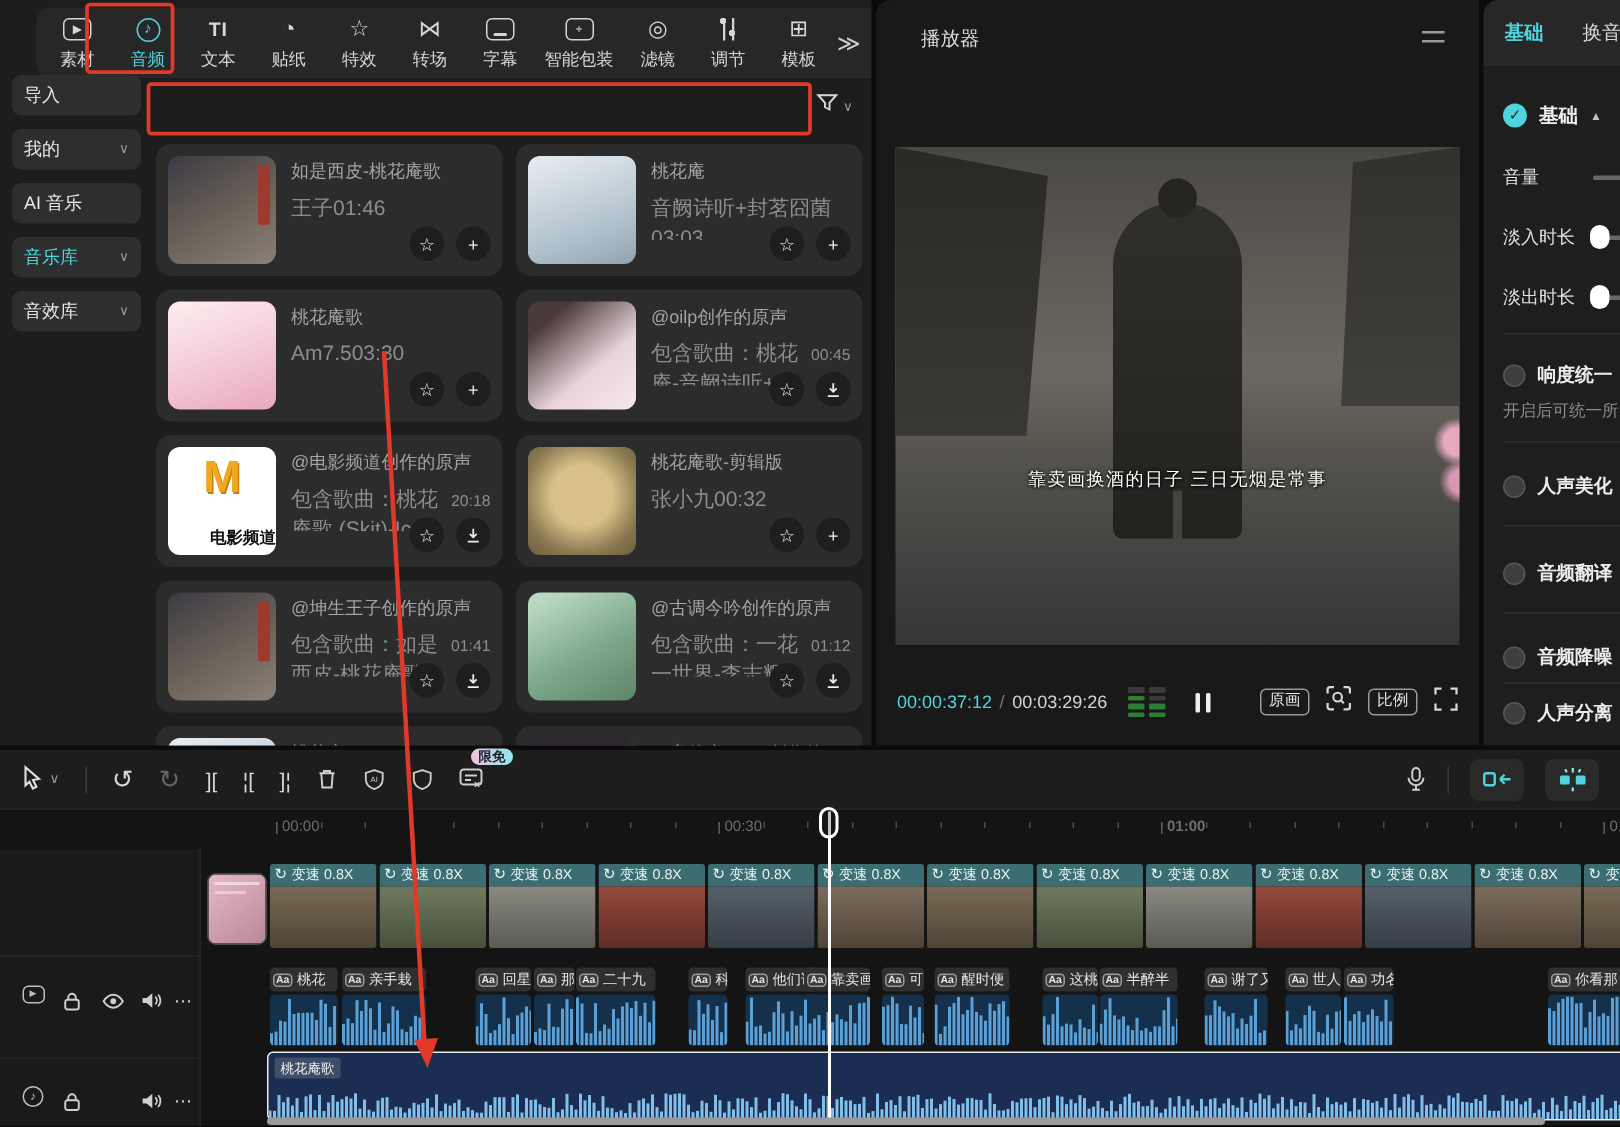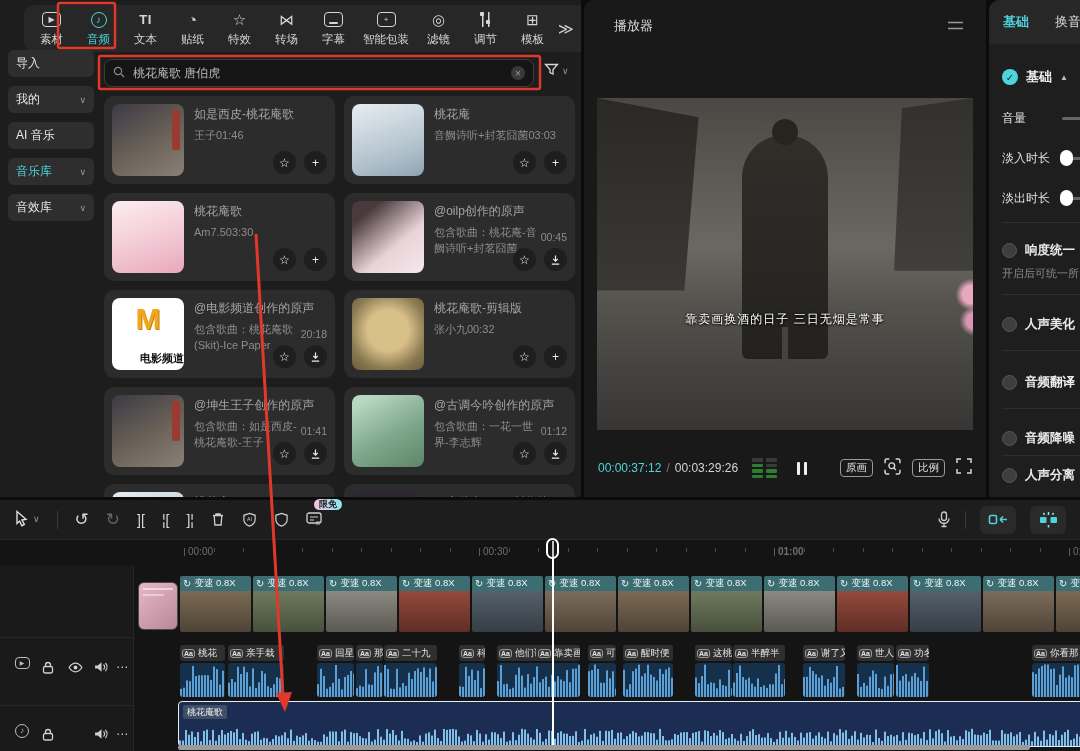--- a/index.html
+++ b/index.html
@@ -47,21 +47,21 @@
   .thumb--anime{background:linear-gradient(140deg,#4a3a3c 18%,#e8d3d8 62%,#f6e8ec)}
   .thumb--anime2{background:linear-gradient(150deg,#2e2630 35%,#caa8b4)}
   .thumb--movie{background:#fff}
   .thumb--movie .m-logo{position:absolute;top:4px;left:0;right:0;text-align:center;font-size:30px;font-weight:700;
      color:#f0a81c;text-shadow:1px 1px 0 #c87d10}
   .thumb--movie .m-text{position:absolute;bottom:4px;left:0;right:0;text-align:right;font-size:11px;font-weight:700;color:#111}
   .thumb--opera{background:radial-gradient(circle at 50% 45%,#d9c089 0 38%,#8a7a52 72%,#6b5b3a)}
   .thumb--hanfu{background:linear-gradient(150deg,#b9d8c2 10%,#7fa98c 55%,#5d8468)}
   .card-body{position:relative;flex:1;min-width:0}
   .card-title{font-size:12px;color:#a3a3a3;white-space:nowrap;overflow:hidden;text-overflow:ellipsis;padding-top:2px}
-  .card-sub{font-size:11px;color:#8d8d8d;margin-top:5px;line-height:1.45;max-height:32px;overflow:hidden;padding-right:30px}
+  .card-sub{font-size:14px;color:#8d8d8d;margin-top:5px;line-height:1.45;max-height:32px;overflow:hidden;padding-right:30px}
   .card-sub.noPad{padding-right:0}
   .card-dur{position:absolute;right:0;top:30px;font-size:10.5px;color:#8d8d8d}
   .card-actions{position:absolute;right:0;bottom:2px;display:flex;gap:8px}
   .act{width:23px;height:23px;border-radius:50%;background:#1e1e1e;color:#eee;display:flex;align-items:center;
        justify-content:center;font-size:12px;line-height:1}
   
   .player{position:absolute;left:584px;top:0;width:402px;height:497px;background:#191919;border-radius:10px 0 0 0}
   .player-head{position:absolute;left:0;top:0;right:0;height:52px;display:flex;align-items:center;padding:0 22px 0 30px}
   .player-title{font-size:13px;color:#dcdcdc}
   .player-menu{margin-left:auto}
@@ -249,28 +249,20 @@
         </div>
         <div class="side-btn active">
           <span>音乐库</span>
           <span class="chev">∨</span>
         </div>
         <div class="side-btn">
           <span>音效库</span>
           <span class="chev">∨</span>
         </div>
       </div>
-    <div class="searchrow">
-      <span><svg width="12" height="12" viewBox="0 0 12 12">
-            <circle cx="5" cy="5" r="3.6" fill="none" stroke="#8a8a8a" stroke-width="1.2"></circle>
-            <path d="M8 8l3 3" stroke="#8a8a8a" stroke-width="1.2"></path>
-          </svg></span>
-      <input readonly="" value="桃花庵歌 唐伯虎" style="">
-      <span class="search-clear">×</span>
-    </div>
     <div class="filterbtn">
       <span><svg width="15" height="13" viewBox="0 0 15 13">
             <path d="M1.5 1.5h12l-4.5 5v4.5l-3-1.5V6.5Z" fill="none" stroke="#d8d8d8" stroke-width="1.3"></path>
           </svg></span>
       <span class="chev">∨</span>
     </div>
     <div class="grid">
         <article class="card">
           <div class="thumb thumb--man-fan"></div>
           <div class="card-body">

